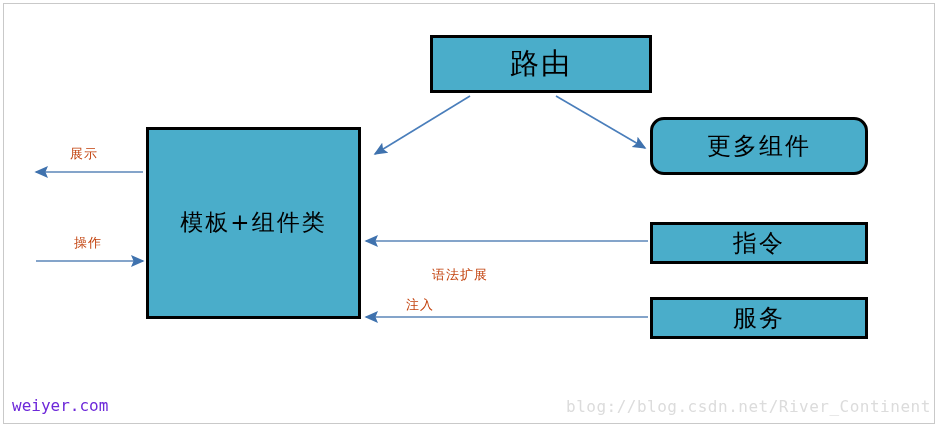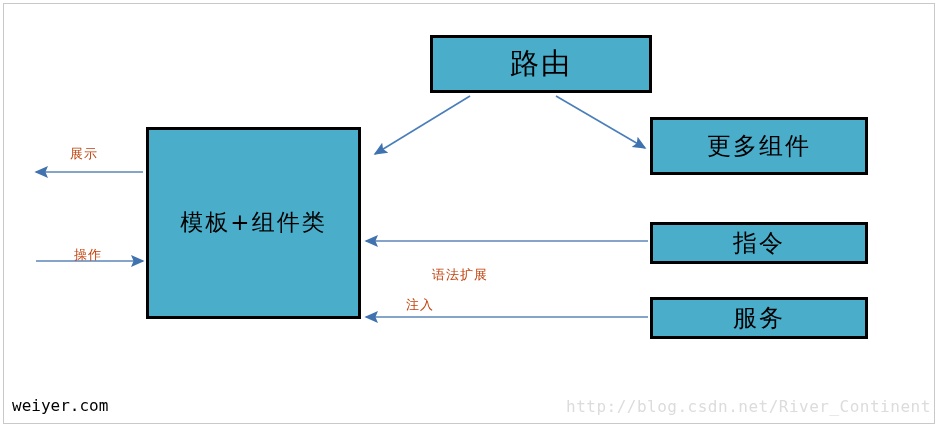--- a/index.html
+++ b/index.html
@@ -44,21 +44,21 @@
     color: #000000;
     font-weight: 400;
     letter-spacing: 2px;
     text-align: center;
     line-height: 1.1;
     font-family: "DejaVu Sans", "Liberation Sans", sans-serif;
   }
 
   
   #node-router      { left: 430px; top: 35px;  width: 222px; height: 58px;  font-size: 29px; }
-  #node-components  { left: 650px; top: 117px; width: 218px; height: 58px;  font-size: 24px; }
+  #node-components  { left: 650px; top: 117px; width: 218px; height: 58px;  font-size: 24px; border-radius: 14px; }
   #node-directive   { left: 650px; top: 222px; width: 218px; height: 42px;  font-size: 24px; }
   #node-service     { left: 650px; top: 297px; width: 218px; height: 42px;  font-size: 24px; }
   #node-template    { left: 146px; top: 127px; width: 215px; height: 192px; font-size: 23px; }
 
   
   #arrows {
     position: absolute;
     left: 0;
     top: 0;
     width: 939px;
@@ -69,35 +69,35 @@
   
   .edge-label {
     position: absolute;
     font-size: 13px;
     color: #c2410c;
     white-space: nowrap;
     font-family: "DejaVu Sans", "Liberation Sans", sans-serif;
     letter-spacing: 1px;
   }
   #label-display  { left: 70px;  top: 145px; }
-  #label-action   { left: 74px;  top: 246px; }
+  #label-action   { left: 74px;  top: 234px; }
   #label-syntax   { left: 432px; top: 222px; margin-top: 44px; }
   #label-inject   { left: 406px; top: 296px; }
 
   
   .watermark {
     position: absolute;
     font-family: "DejaVu Sans Mono", "Liberation Mono", monospace;
     white-space: nowrap;
   }
   #watermark-left {
     left: 12px;
     top: 396px;
     font-size: 16px;
-    color: #000000;
+    color: #6d28d9;
     letter-spacing: 0px;
   }
   #watermark-right {
     left: 566px;
     top: 397px;
     font-size: 16px;
     color: #dcdcdc;
     letter-spacing: 0.5px;
   }
 </style>
@@ -141,15 +141,15 @@
   <div class="edge-label" id="label-display">展示</div>
 
   <div class="edge-label" id="label-action">操作</div>
 
   <div class="edge-label" id="label-syntax">语法扩展</div>
 
   <div class="edge-label" id="label-inject">注入</div>
 
   <div class="watermark" id="watermark-left">weiyer.com</div>
 
-  <div class="watermark" id="watermark-right">http://blog.csdn.net/River_Continent</div>
+  <div class="watermark" id="watermark-right">blog://blog.csdn.net/River_Continent</div>
 
 </div>
 
 </body></html>

